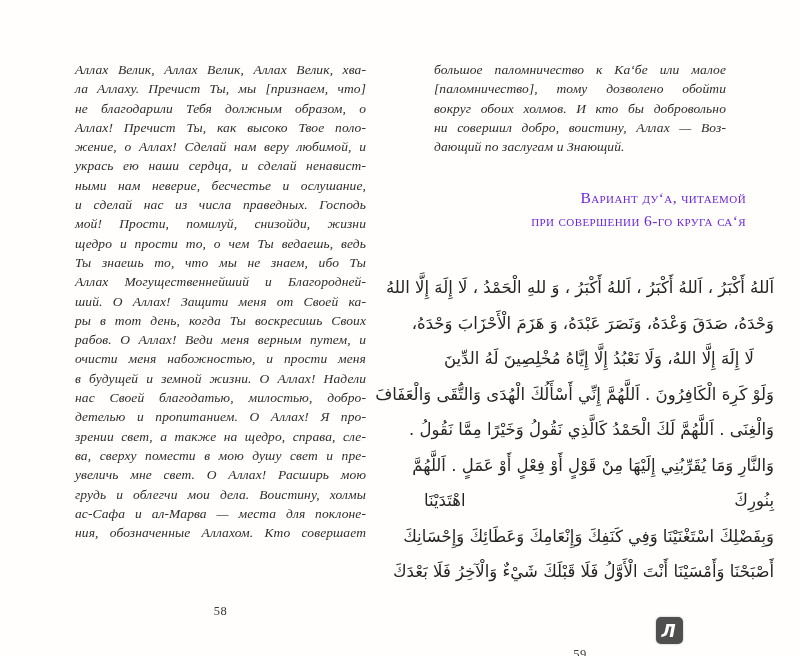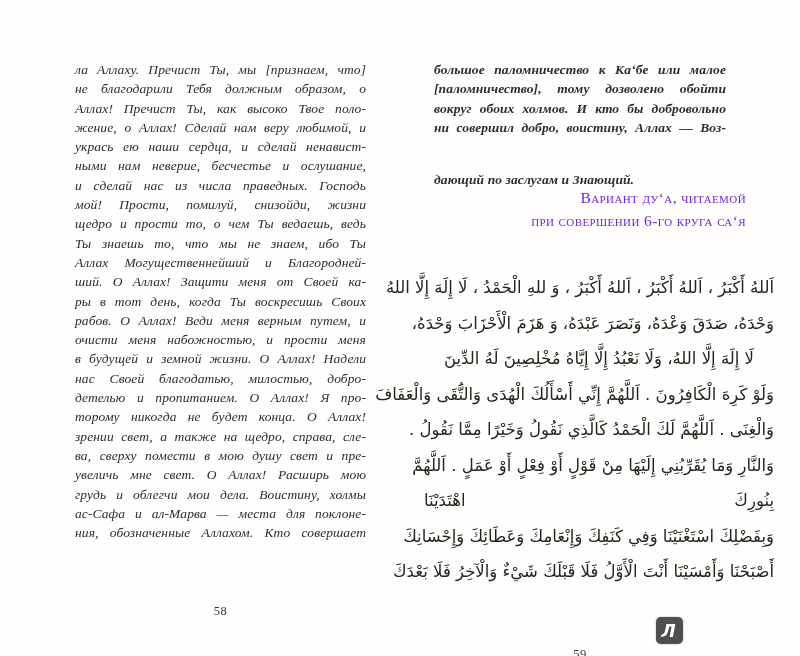--- a/index.html
+++ b/index.html
@@ -29,25 +29,24 @@
   .pgnum{
     position:absolute;
     font-size:12.5px;
     color:#3a3836;
     letter-spacing:0.5px;
   }
   .pgnum-left{left:75px;width:291px;top:604px;text-align:center;}
   .pgnum-right{left:434px;width:292px;top:604px;text-align:center;margin-top:43px;}
   
   .right-col{
-    position:absolute;left:434px;top:60px;width:292px;font-weight:bold;
+    position:absolute;left:434px;top:60px;width:292px;
   }
   .right-col .ru-line:last-child{
     text-align-last:left;
-    margin-top:33px;
     -moz-text-align-last:left;
   }
   .heading{
     position:absolute;left:414px;top:186px;width:332px;
     text-align:right;
     font-weight:normal;
     font-variant:small-caps;
     font-size:15.5px;
     line-height:23px;
     color:#6d28d9;
@@ -91,39 +90,39 @@
     color:#ffffff;
     transform:translateX(-1px);
   }
 </style>
 </head>
 <body>
 
 <div class="spread">
 
   <div class="left-col">
+      <div class="ru-line">Аллах Велик, Аллах Велик, Аллах Велик, хва-</div>
       <div class="ru-line">ла Аллаху. Пречист Ты, мы [признаем, что]</div>
       <div class="ru-line">не благодарили Тебя должным образом, о</div>
       <div class="ru-line">Аллах! Пречист Ты, как высоко Твое поло-</div>
       <div class="ru-line">жение, о Аллах! Сделай нам веру любимой, и</div>
       <div class="ru-line">укрась ею наши сердца, и сделай ненавист-</div>
       <div class="ru-line">ными нам неверие, бесчестье и ослушание,</div>
       <div class="ru-line">и сделай нас из числа праведных. Господь</div>
       <div class="ru-line">мой! Прости, помилуй, снизойди, жизни</div>
       <div class="ru-line">щедро и прости то, о чем Ты ведаешь, ведь</div>
       <div class="ru-line">Ты знаешь то, что мы не знаем, ибо Ты</div>
       <div class="ru-line">Аллах Могущественнейший и Благородней-</div>
       <div class="ru-line">ший. О Аллах! Защити меня от Своей ка-</div>
       <div class="ru-line">ры в тот день, когда Ты воскресишь Своих</div>
       <div class="ru-line">рабов. О Аллах! Веди меня верным путем, и</div>
       <div class="ru-line">очисти меня набожностью, и прости меня</div>
       <div class="ru-line">в будущей и земной жизни. О Аллах! Надели</div>
       <div class="ru-line">нас Своей благодатью, милостью, добро-</div>
       <div class="ru-line">детелью и пропитанием. О Аллах! Я про-</div>
-      <div class="ru-line">торому никогда не будет конца. О Аллах!</div>
       <div class="ru-line">зрении свет, а также на щедро, справа, сле-</div>
       <div class="ru-line">ва, сверху помести в мою душу свет и пре-</div>
       <div class="ru-line">увеличь мне свет. О Аллах! Расширь мою</div>
       <div class="ru-line">грудь и облегчи мои дела. Воистину, холмы</div>
       <div class="ru-line">ас-Сафа и ал-Марва — места для поклоне-</div>
       <div class="ru-line">ния, обозначенные Аллахом. Кто совершает</div>
     </div>
 
   <div class="pgnum pgnum-left">58</div>
 

